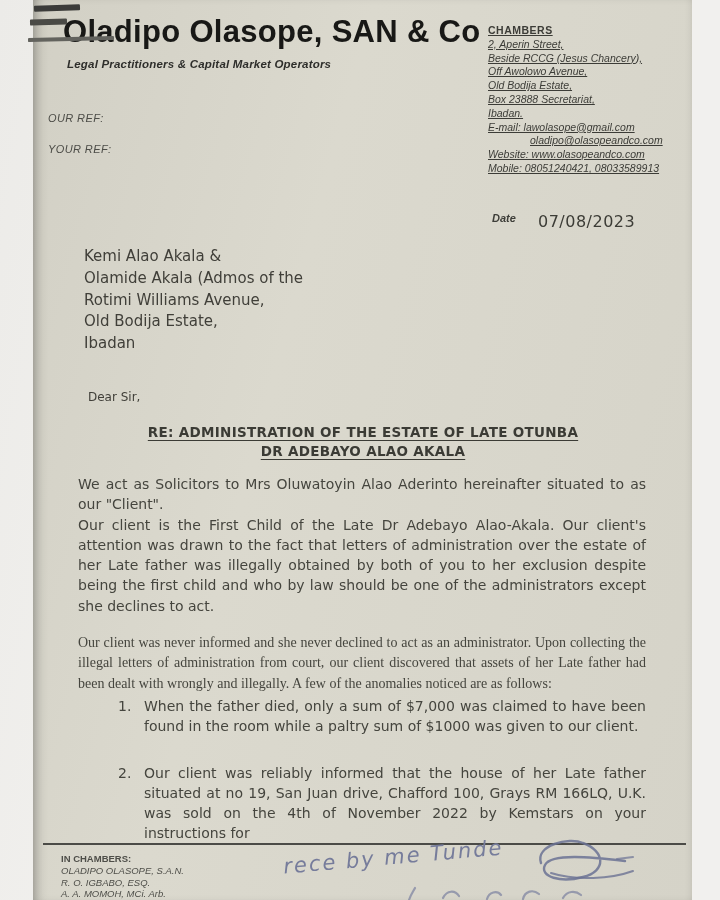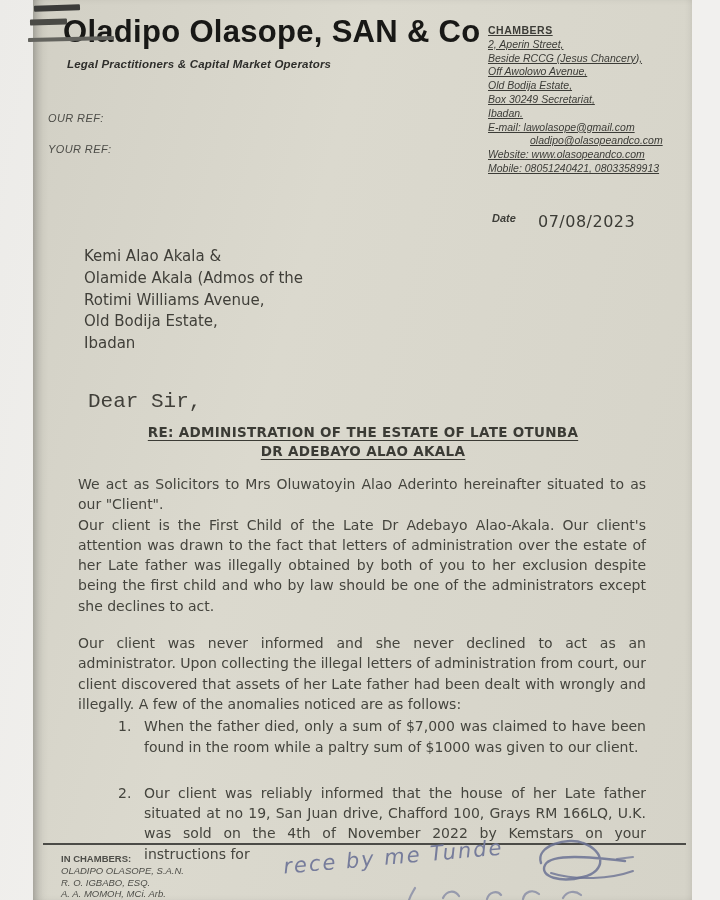--- a/index.html
+++ b/index.html
@@ -30,28 +30,28 @@
 
   .chambers{position:absolute;left:455px;top:24px;width:200px;font-size:10.5px;line-height:13.8px;font-style:italic;color:#3c3c37;}
   .chambers .c-line{white-space:nowrap;text-decoration:underline;}
   .chambers .c-title{font-weight:bold;font-style:normal;letter-spacing:.5px;}
   .chambers .c-indent{padding-left:42px;}
 
   .date-label{position:absolute;left:459px;top:212px;font-size:11px;font-weight:bold;font-style:italic;color:#3e3e39;}
   .date-value{position:absolute;left:505px;top:212px;font-size:16px;letter-spacing:.5px;color:#3c3c36;}
 
   .recipient{position:absolute;left:51px;top:246px;font-size:15px;line-height:21.8px;color:#403f39;}
-  .salutation{position:absolute;left:55px;top:390px;font-size:21px;color:#403f39;font-family:Liberation Mono, monospace;}
+  .salutation{position:absolute;left:55px;top:390px;font-size:12px;color:#403f39;}
 
   .subject{position:absolute;left:45px;top:424px;width:570px;text-align:center;font-size:13.5px;font-weight:bold;color:#3b3b35;letter-spacing:.3px;}
   .subject .s-line{display:inline-block;text-decoration:underline;text-underline-offset:3px;margin-bottom:3px;}
 
   .body-text{position:absolute;left:45px;top:474px;width:568px;font-size:14px;line-height:20.3px;color:#45453e;}
   .body-text p{margin:0;text-align:justify;}
-  .body-text p.gap{margin-top:17px;}
+  .body-text p.gap{margin-top:17px;font-family:Liberation Serif, serif;}
   .list-item{display:flex;margin-top:2px;}
   .list-item.gap2{margin-top:26px;}
   .list-item .num{width:26px;margin-left:40px;flex:none;}
   .list-item .item-text{flex:1;text-align:justify;}
 
   .foot-rule{position:absolute;left:10px;right:6px;top:843px;height:2px;background:#4b4b47;}
   .in-chambers{position:absolute;left:28px;top:853px;font-size:9.5px;line-height:11.8px;font-style:italic;color:#4e4e49;}
   .in-chambers .ic-title{font-weight:bold;font-style:normal;}
   .handwriting{
     position:absolute;left:250px;top:845px;
@@ -72,21 +72,21 @@
     <div class="tagline">Legal Practitioners &amp; Capital Market Operators</div>
     <div class="ref our-ref">OUR REF:</div>
     <div class="ref your-ref">YOUR REF:</div>
 
     <div class="chambers">
       <div class="c-line c-title">CHAMBERS</div>
       <div class="c-line">2, Aperin Street,</div>
       <div class="c-line">Beside RCCG (Jesus Chancery),</div>
       <div class="c-line">Off Awolowo Avenue,</div>
       <div class="c-line">Old Bodija Estate,</div>
-      <div class="c-line">Box 30249 Secretariat,</div>
+      <div class="c-line">Box 23888 Secretariat,</div>
       <div class="c-line">Ibadan.</div>
       <div class="c-line">E-mail: lawolasope@gmail.com</div>
       <div class="c-line c-indent">oladipo@olasopeandco.com</div>
       <div class="c-line">Website: www.olasopeandco.com</div>
       <div class="c-line">Mobile: 08051240421, 08033589913</div>
     </div>
 
     <div class="date-label">Date</div>
     <div class="date-value typed">07/08/2023</div>
 

